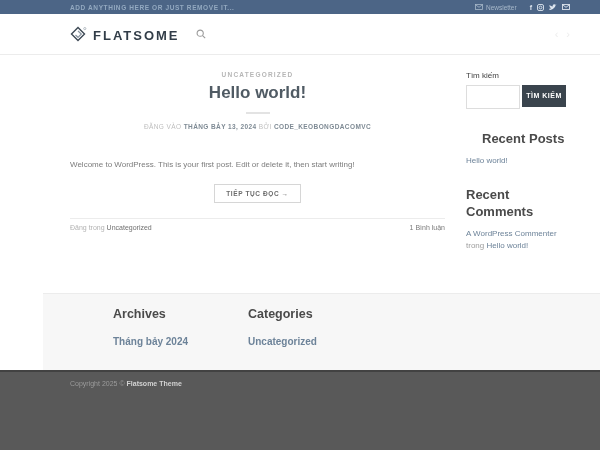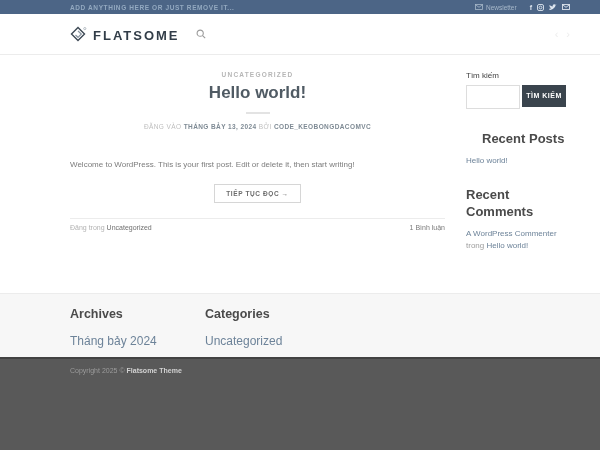--- a/index.html
+++ b/index.html
@@ -49,25 +49,25 @@
   .search-btn{margin-left:2px;width:44px;background:#3a444d;color:#fff;border:none;cursor:pointer;
               font-family:inherit;font-size:7px;font-weight:bold;letter-spacing:.5px;line-height:1.7;
               padding:5px 2px;text-transform:uppercase;}
   .widget-title{font-size:13px;font-weight:bold;color:#4a4a4a;margin:20px 0 8px;line-height:1.25;}
   .widget-title.first{margin-top:22px;padding-left:16px;}
   .side-link{font-size:8px;color:#6d8399;cursor:pointer;text-decoration:none;display:inline;}
   .side-text{font-size:8px;color:#9d9d9d;}
   .side-item{margin-bottom:3px;font-size:8px;line-height:1.5;}
 
   
-  .bottom{height:64px;box-sizing:border-box;background:#f7f7f7;border-top:1px solid #ececec;
-          display:flex;padding:13px 30px 0 70px;}
+  .bottom{height:77px;box-sizing:border-box;background:#f7f7f7;border-top:1px solid #ececec;
+          display:flex;padding:13px 30px 0 70px;margin-left:43px;}
   .b-widget{width:135px;}
   .b-title{font-size:12.5px;font-weight:bold;color:#4a4a4a;margin:0 0 10px;}
-  .b-link{font-size:12px;color:#6d8399;cursor:pointer;}
+  .b-link{font-size:10px;color:#6d8399;cursor:pointer;font-weight:bold;}
 
   
   .footer{height:93px;box-sizing:border-box;background:#595959;border-top:2px solid #424242;
           padding:8px 30px 0 70px;font-size:7px;}
   .copy-prefix{color:#9b9b9b;}
   .copy-brand{color:#d2d2d2;font-weight:bold;}
 </style>
 </head>
 <body>
 

